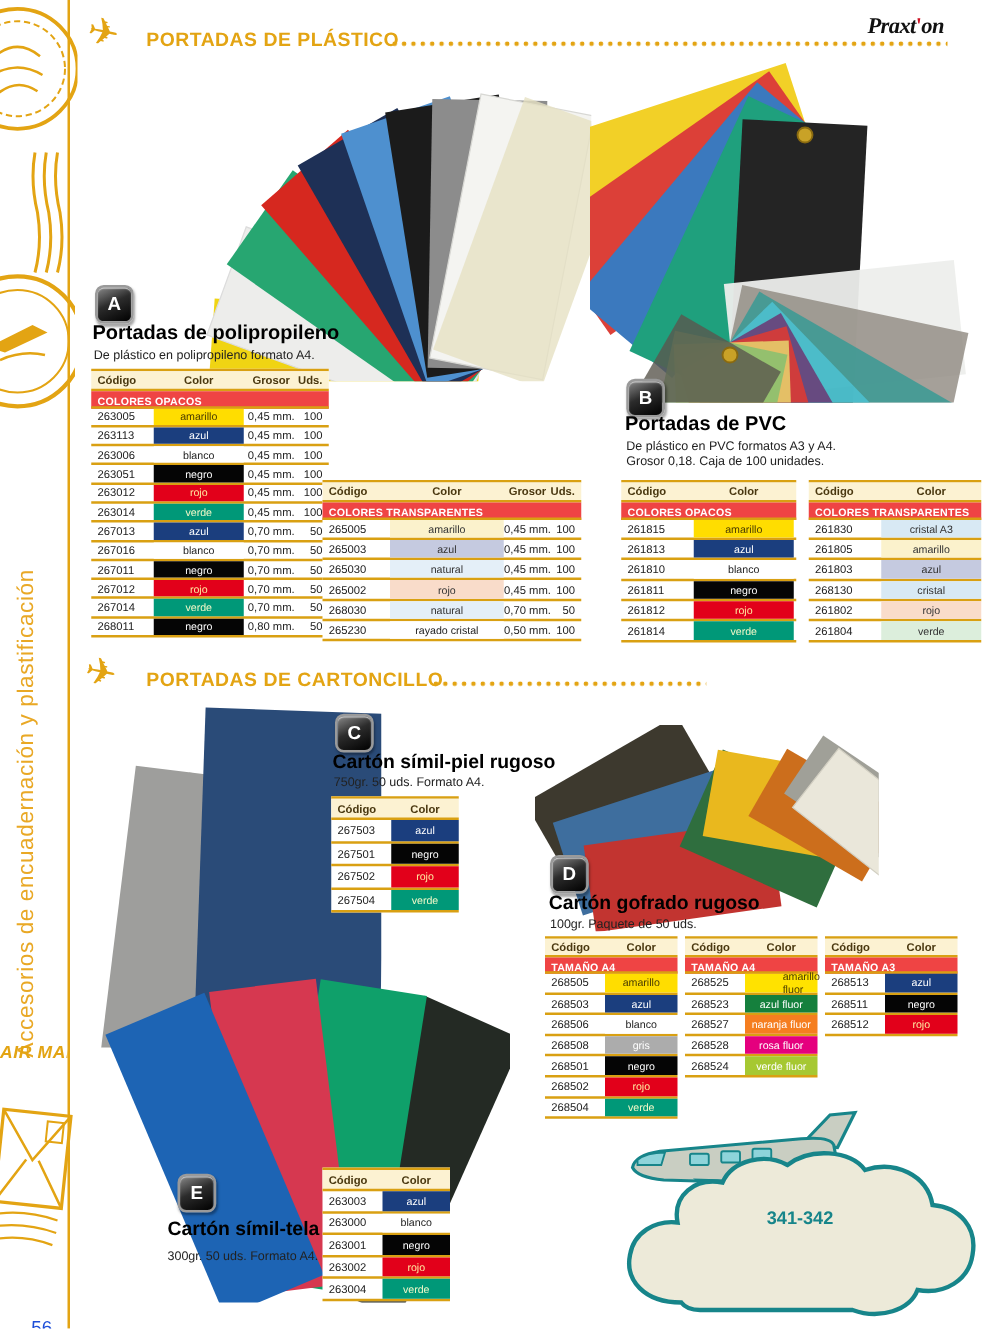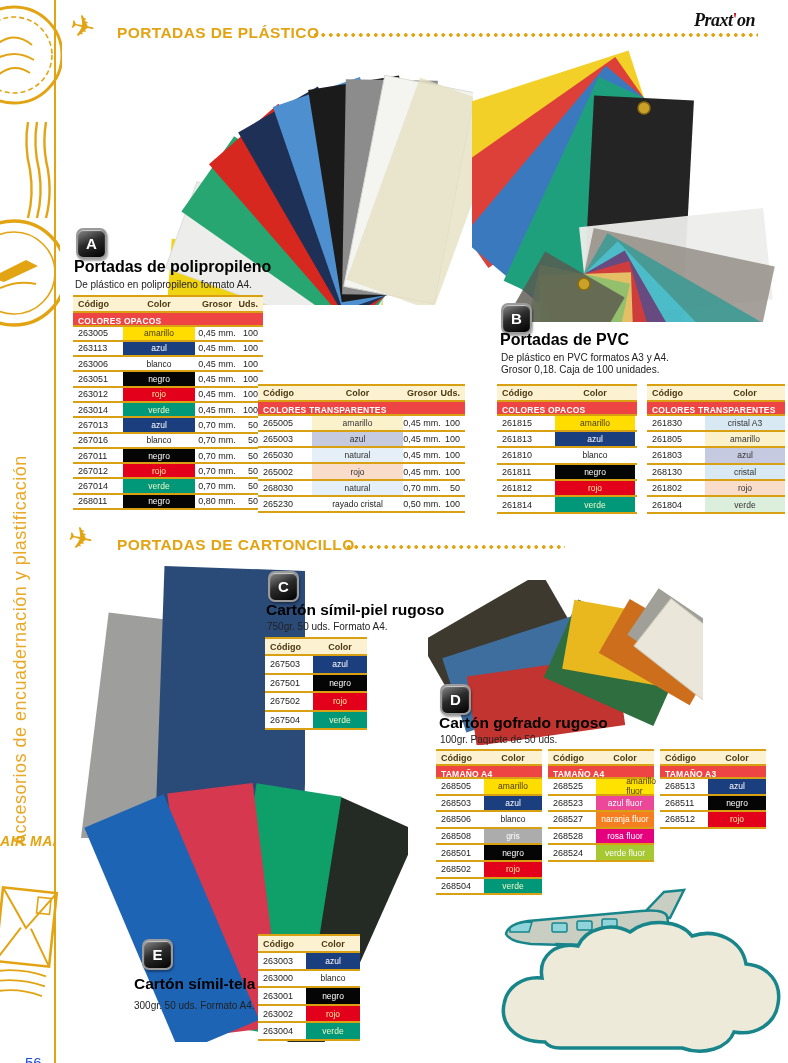--- a/index.html
+++ b/index.html
@@ -438,21 +438,21 @@
         <div class="td col0">Código</div>
         <div class="td col1">Color</div>
       </div>
       <div class="tr band">TAMAÑO A4</div>
       <div class="tr row">
         <div class="td col0">268525</div>
         <div class="td col1 chip" style="background: rgb(255, 226, 0); color: rgb(74, 60, 0); padding-left: 32px;">amarillo fluor</div>
       </div>
       <div class="tr row">
         <div class="td col0">268523</div>
-        <div class="td col1 chip" style="background: #ec4899; color: rgb(255, 255, 255); text-align: center;">azul fluor</div>
+        <div class="td col1 chip" style="background: #15803d; color: rgb(255, 255, 255); text-align: center;">azul fluor</div>
       </div>
       <div class="tr row">
         <div class="td col0">268527</div>
         <div class="td col1 chip" style="background: rgb(245, 126, 32); color: rgb(255, 255, 255);">naranja fluor</div>
       </div>
       <div class="tr row">
         <div class="td col0">268528</div>
         <div class="td col1 chip" style="background: rgb(229, 0, 126); color: rgb(255, 255, 255);">rosa fluor</div>
       </div>
       <div class="tr row">
@@ -529,15 +529,16 @@
     <path d="M148 44 Q175 40 182 50 Q178 62 150 58 Z" fill="#17858A"></path>
     <ellipse cx="148" cy="51" rx="6" ry="8" fill="#4FB0B8" stroke="#17858A" stroke-width="1.5"></ellipse>
   </svg>
 
   <svg class="abs" style="left:490px;top:912px;" width="298" height="148" viewBox="0 0 298 148">
     <path d="M55 130 C25 130 10 112 14 92 C17 74 34 64 52 66 C48 44 66 30 88 34 C96 16 122 10 140 20
              C158 6 190 8 202 24 C226 16 252 28 256 52 C278 54 292 70 288 92 C285 112 266 124 244 120
              C238 136 214 144 192 136 L70 136 C62 136 58 134 55 130 Z" fill="#EDEAD9" stroke="#17858A" stroke-width="3.5"></path>
   </svg>
   <div class="abs cloud-text" style="left:508px;top:966px;width:264px;">
+    <div>341-342</div>
   </div>
 
 </div>
 
 </body></html>

